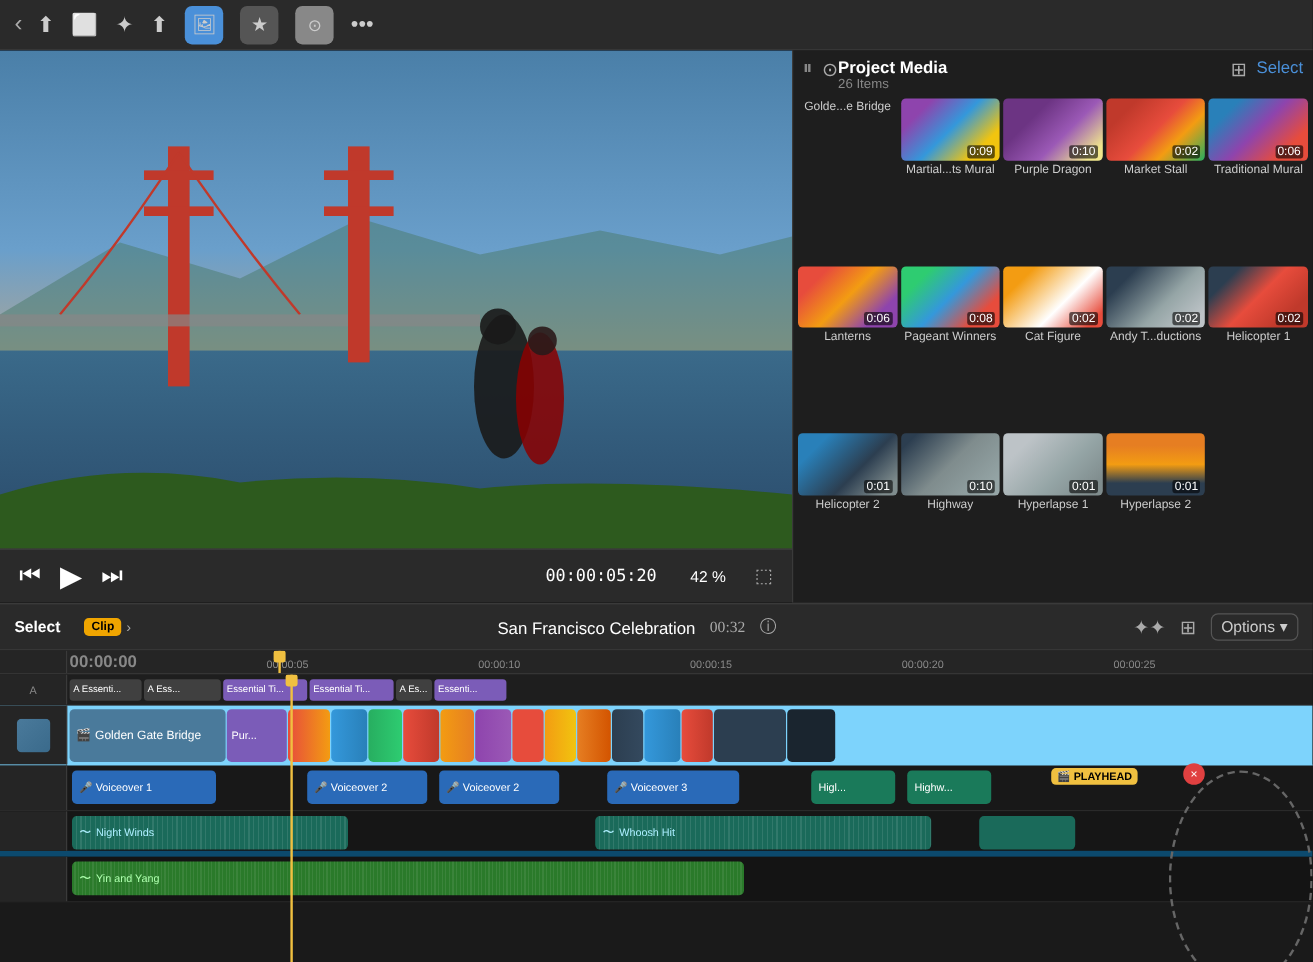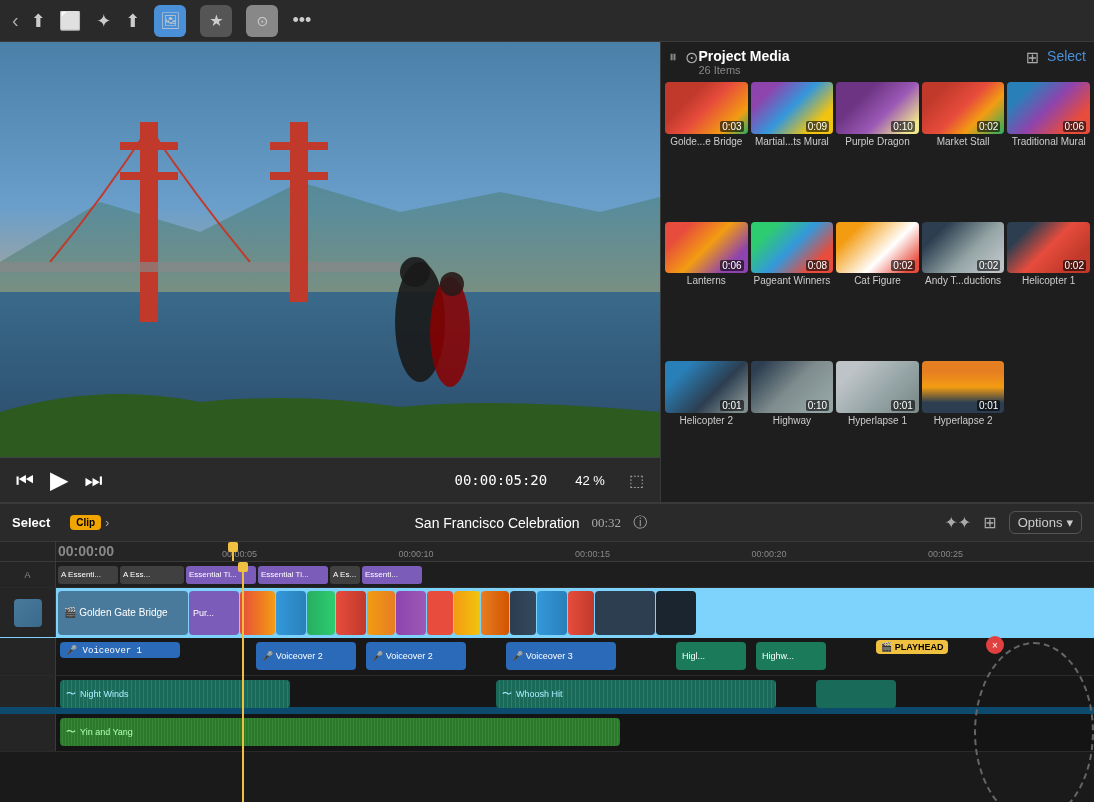--- a/index.html
+++ b/index.html
@@ -294,23 +294,20 @@
         <div style="font-size:14px;font-weight:600;">Project Media</div>
         <div style="font-size:11px;color:#888;">26 Items</div>
       </div>
       <span class="grid-icon" style="margin-right:8px;">⊞</span>
       <span class="select-btn">Select</span>
     </div>
 
     <div class="media-grid">
 
       <div class="media-item">
-        <div class="media-thumb thumb-golden">
-          <div class="media-duration">0:03</div>
-        </div>
         <div class="media-label">Golde...e Bridge</div>
       </div>
       <div class="media-item">
         <div class="media-thumb thumb-martial">
           <div class="media-duration">0:09</div>
         </div>
         <div class="media-label">Martial...ts Mural</div>
       </div>
       <div class="media-item">
         <div class="media-thumb thumb-purple">
@@ -475,33 +472,33 @@
           <div style="height:44px;background:linear-gradient(90deg,#3498db,#2980b9);border-radius:4px;min-width:30px;flex-shrink:0;"></div>
           <div style="height:44px;background:linear-gradient(90deg,#e74c3c,#c0392b);border-radius:4px;min-width:26px;flex-shrink:0;"></div>
           <div style="height:44px;background:#2c3e50;border-radius:4px;min-width:60px;flex-shrink:0;"></div>
           <div style="height:44px;background:#1a252f;border-radius:4px;min-width:40px;flex-shrink:0;"></div>
         </div>
       </div>
 
       <div style="height:38px;background:#181818;display:flex;border-bottom:1px solid #2a2a2a;position:relative;">
         <div style="width:56px;min-width:56px;background:#252525;height:100%;border-right:1px solid #3a3a3a;"></div>
         <div style="flex:1;height:100%;position:relative;">
-          <div style="position:absolute;left:4px;top:4px;height:16px;width:120px;background:#2a6ab8;border-radius:4px;display:flex;align-items:center;padding:0 6px;font-size:9px;color:#fff;font-family:Liberation Mono, monospace;">🎤 Voiceover 1</div>
+          <div style="position:absolute;left:4px;top:4px;height:28px;width:120px;background:#2a6ab8;border-radius:4px;display:flex;align-items:center;padding:0 6px;font-size:9px;color:#fff;">🎤 Voiceover 1</div>
           <div style="position:absolute;left:200px;top:4px;height:28px;width:100px;background:#2a6ab8;border-radius:4px;display:flex;align-items:center;padding:0 6px;font-size:9px;color:#fff;">🎤 Voiceover 2</div>
           <div style="position:absolute;left:310px;top:4px;height:28px;width:100px;background:#2a6ab8;border-radius:4px;display:flex;align-items:center;padding:0 6px;font-size:9px;color:#fff;">🎤 Voiceover 2</div>
           <div style="position:absolute;left:450px;top:4px;height:28px;width:110px;background:#2a6ab8;border-radius:4px;display:flex;align-items:center;padding:0 6px;font-size:9px;color:#fff;">🎤 Voiceover 3</div>
           <div style="position:absolute;left:620px;top:4px;height:28px;width:70px;background:#1a7a5a;border-radius:4px;display:flex;align-items:center;padding:0 6px;font-size:9px;color:#fff;">Higl...</div>
           <div style="position:absolute;left:700px;top:4px;height:28px;width:70px;background:#1a7a5a;border-radius:4px;display:flex;align-items:center;padding:0 6px;font-size:9px;color:#fff;">Highw...</div>
 
           <div style="position:absolute;left:820px;top:2px;background:#f0c040;color:#000;font-size:9px;font-weight:700;padding:2px 5px;border-radius:4px;">🎬 PLAYHEAD</div>
           <div style="position:absolute;left:930px;top:-2px;width:18px;height:18px;background:#e04040;border-radius:50%;display:flex;align-items:center;justify-content:center;font-size:10px;cursor:pointer;">×</div>
         </div>
       </div>
 
-      <div style="height:38px;background:#161616;display:flex;border-bottom:7px solid #0c4a6e;">
+      <div style="height:38px;background:#161616;display:flex;border-bottom:5px solid #0c4a6e;">
         <div style="width:56px;min-width:56px;background:#252525;height:100%;border-right:1px solid #3a3a3a;"></div>
         <div style="flex:1;height:100%;position:relative;">
           <div style="position:absolute;left:4px;top:4px;height:28px;width:230px;background:#1a6a5a;border-radius:4px;display:flex;align-items:center;padding:0 6px;font-size:9px;color:#aef;">
             <span style="font-size:10px;margin-right:4px;">〜</span>Night Winds
             <div style="position:absolute;left:0;right:0;top:0;bottom:0;background:repeating-linear-gradient(90deg,transparent,transparent 3px,rgba(255,255,255,0.1) 3px,rgba(255,255,255,0.1) 4px);border-radius:4px;pointer-events:none;"></div>
           </div>
           <div style="position:absolute;left:440px;top:4px;height:28px;width:280px;background:#1a6a5a;border-radius:4px;display:flex;align-items:center;padding:0 6px;font-size:9px;color:#aef;">
             <span style="font-size:10px;margin-right:4px;">〜</span>Whoosh Hit
             <div style="position:absolute;left:0;right:0;top:0;bottom:0;background:repeating-linear-gradient(90deg,transparent,transparent 3px,rgba(255,255,255,0.1) 3px,rgba(255,255,255,0.1) 4px);border-radius:4px;pointer-events:none;"></div>
           </div>

